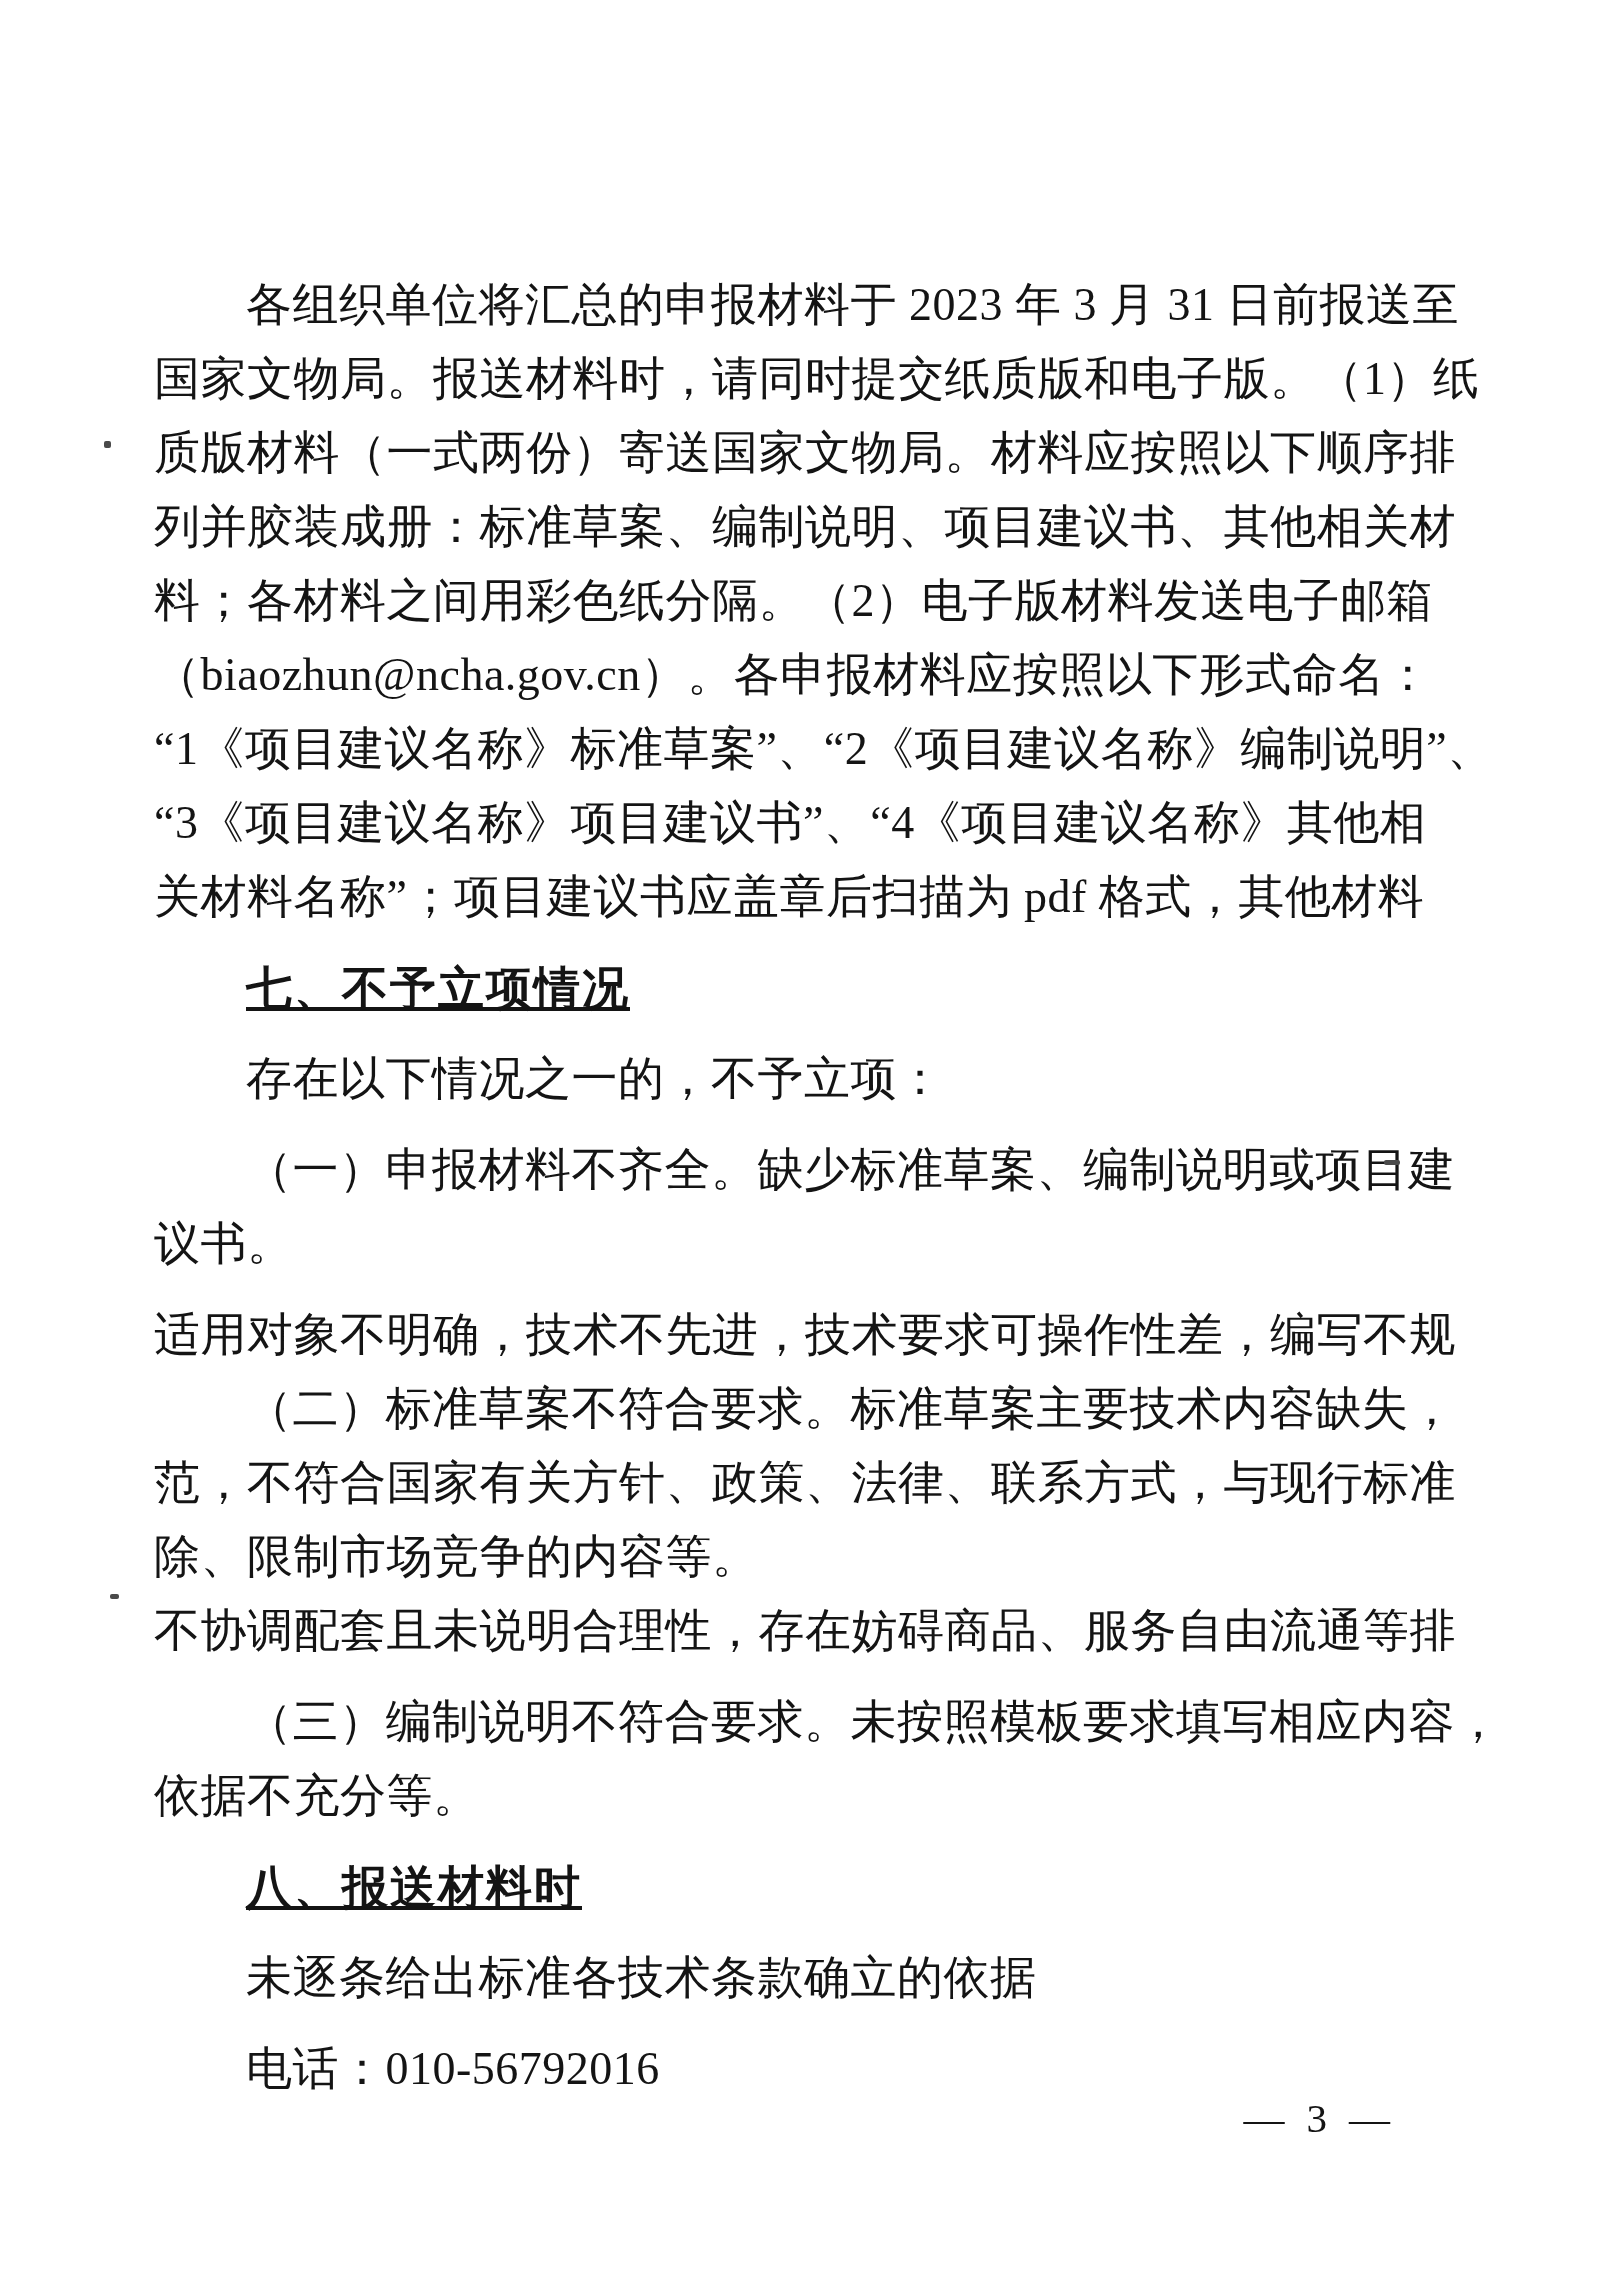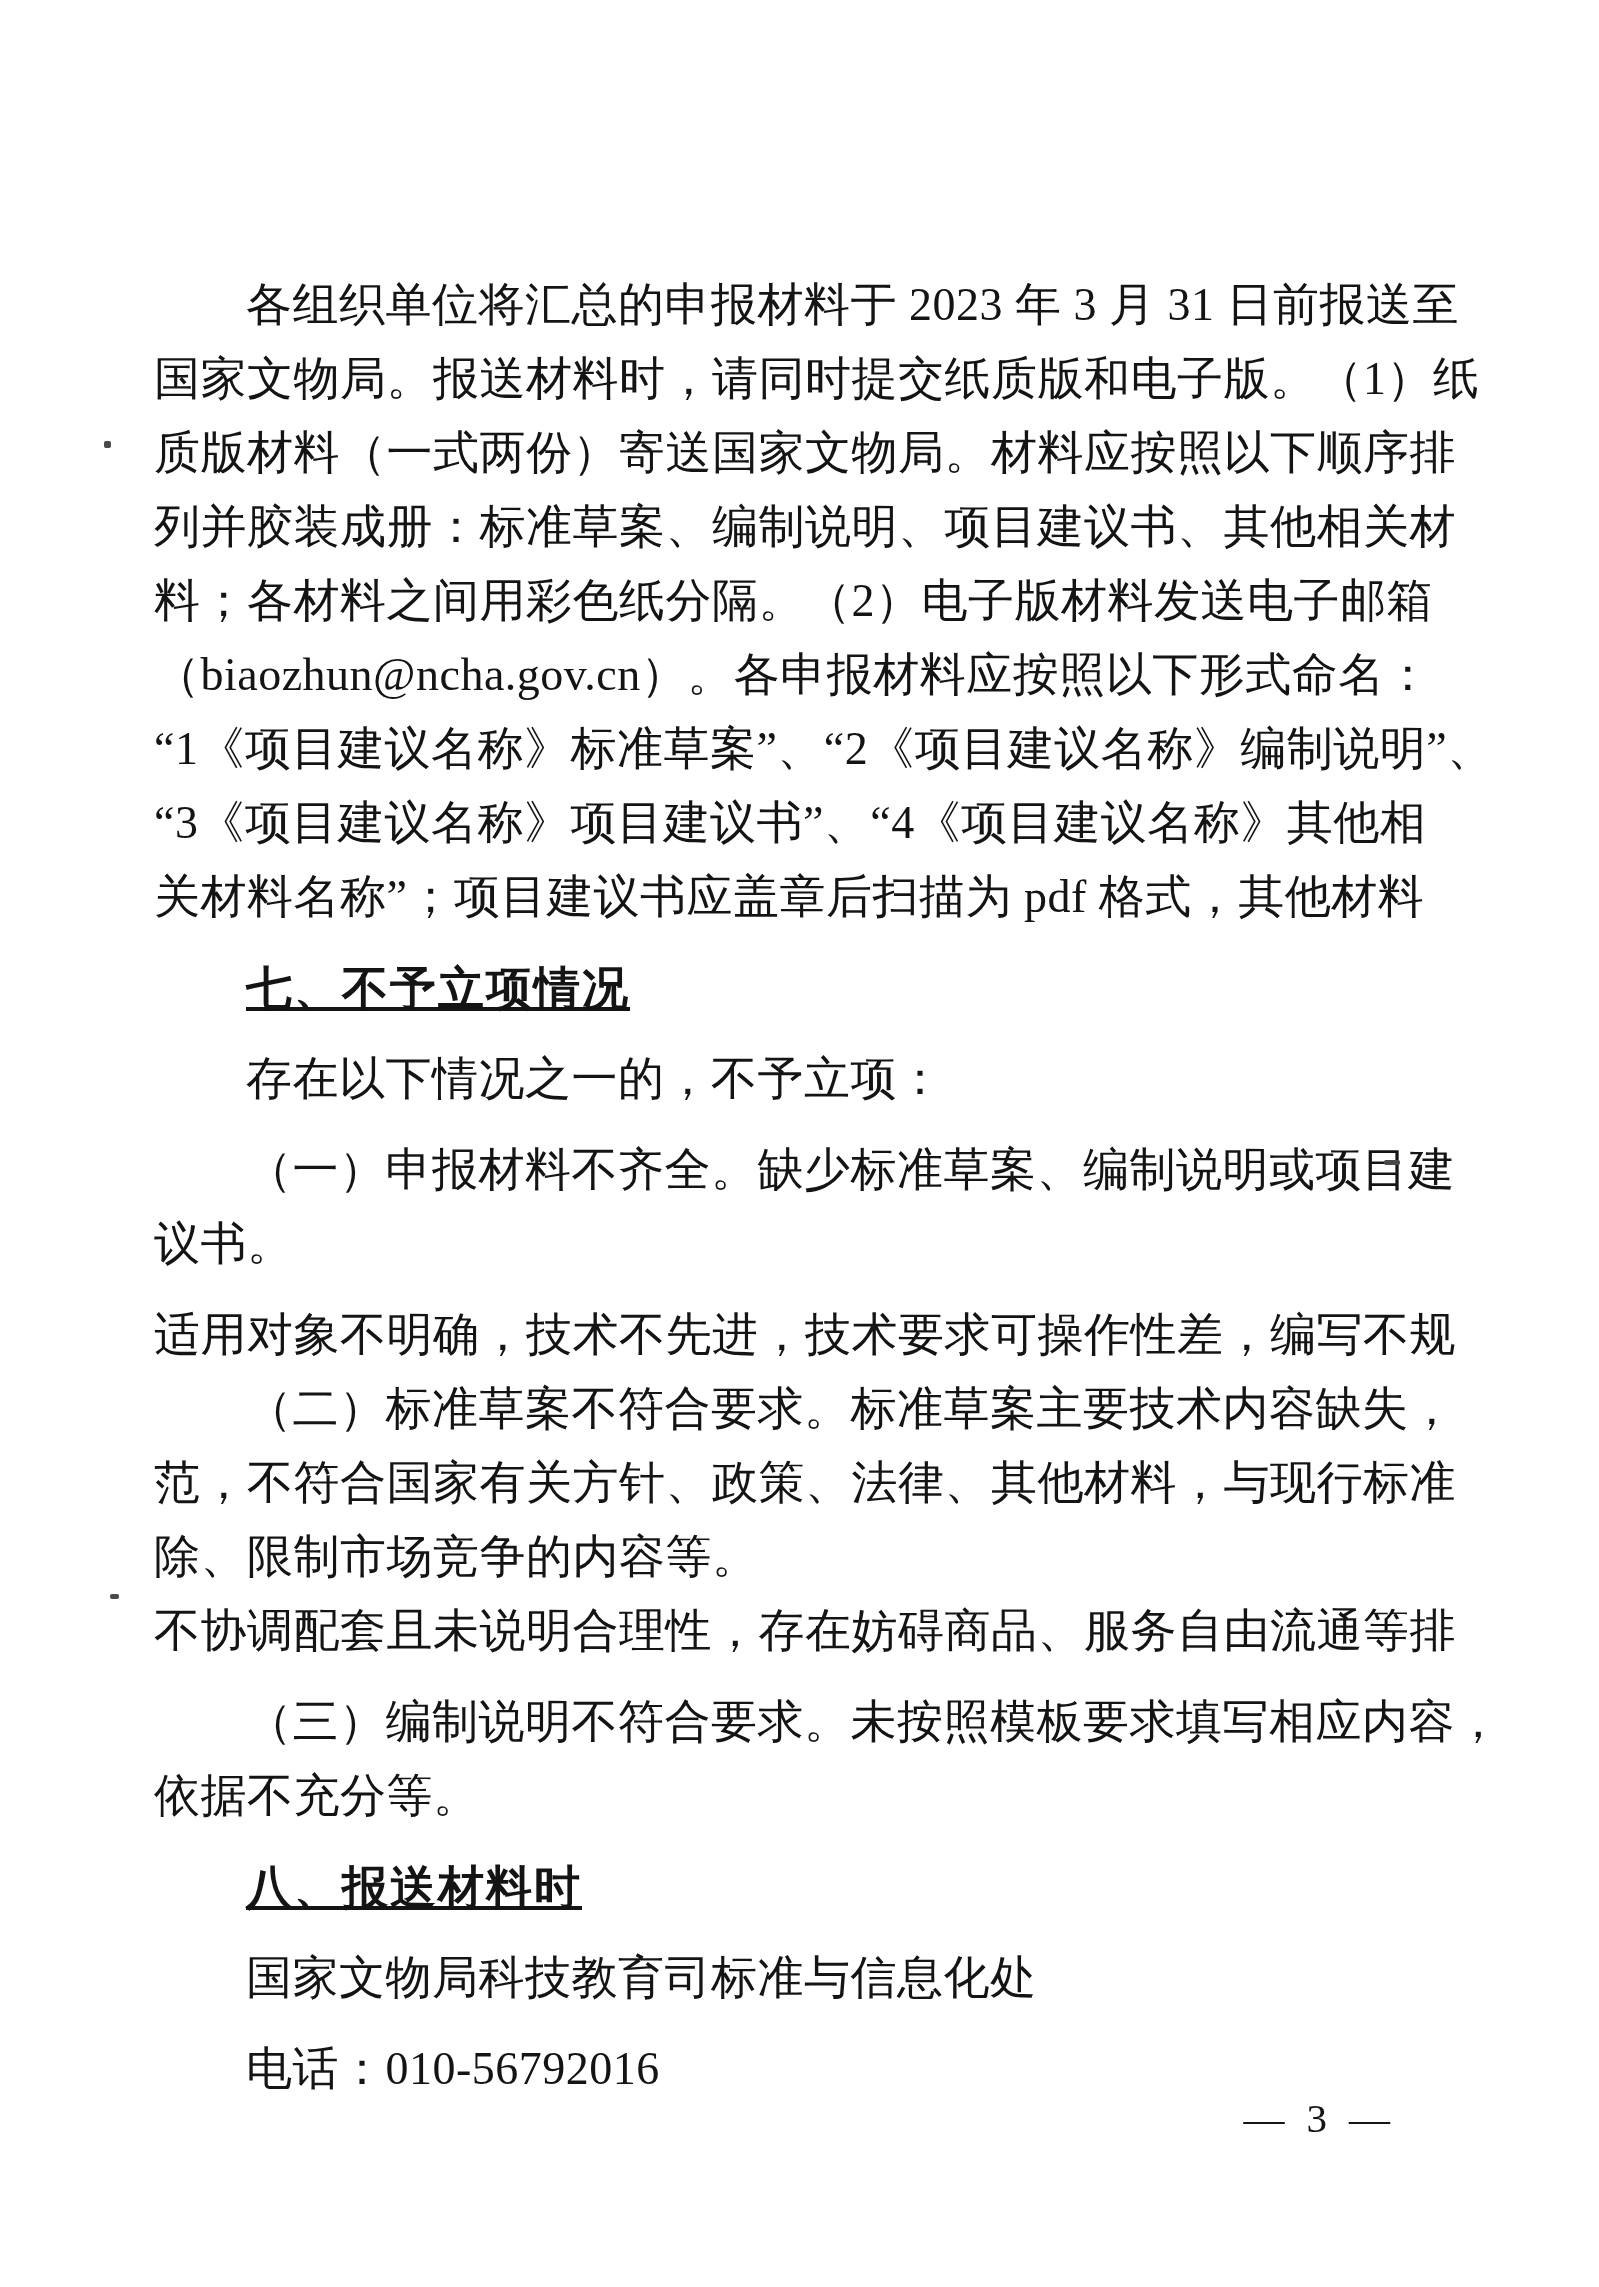--- a/index.html
+++ b/index.html
@@ -84,33 +84,33 @@
       <div class="para">
         <div class="line indent last">存在以下情况之一的，不予立项：</div>
       </div>
       <div class="para">
         <div class="line indent">（一）申报材料不齐全。缺少标准草案、编制说明或项目建</div>
         <div class="line last">议书。</div>
       </div>
       <div class="para">
         <div class="line">适用对象不明确，技术不先进，技术要求可操作性差，编写不规</div>
         <div class="line indent">（二）标准草案不符合要求。标准草案主要技术内容缺失，</div>
-        <div class="line">范，不符合国家有关方针、政策、法律、其他材料，与现行标准</div>
+        <div class="line">范，不符合国家有关方针、政策、法律、联系方式，与现行标准</div>
         <div class="line last">除、限制市场竞争的内容等。</div>
         <div class="line">不协调配套且未说明合理性，存在妨碍商品、服务自由流通等排</div>
       </div>
       <div class="para">
         <div class="line indent">（三）编制说明不符合要求。未按照模板要求填写相应内容，</div>
         <div class="line last">依据不充分等。</div>
       </div>
       <div class="para heading">
         <div class="line indent last">八、报送材料时</div>
       </div>
       <div class="para">
-        <div class="line indent last">国家文物局科技教育司标准与信息化处</div>
+        <div class="line indent last">未逐条给出标准各技术条款确立的依据</div>
       </div>
       <div class="para">
         <div class="line indent last">电话：010-56792016</div>
       </div>
     </div>
   <div class="page-number">— 3 —</div>
   <div class="speck speck-1"></div>
   <div class="speck speck-2"></div>
   <div class="speck speck-3"></div>
 </div>

